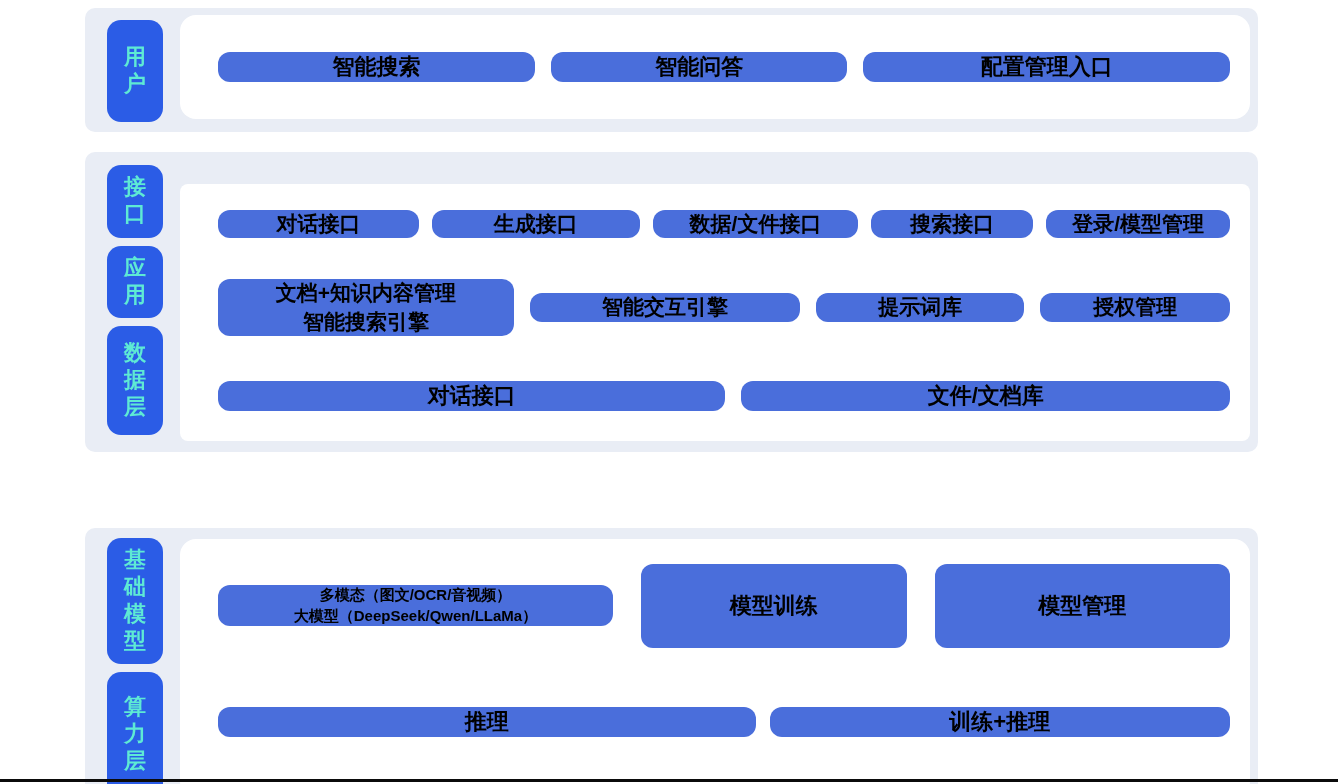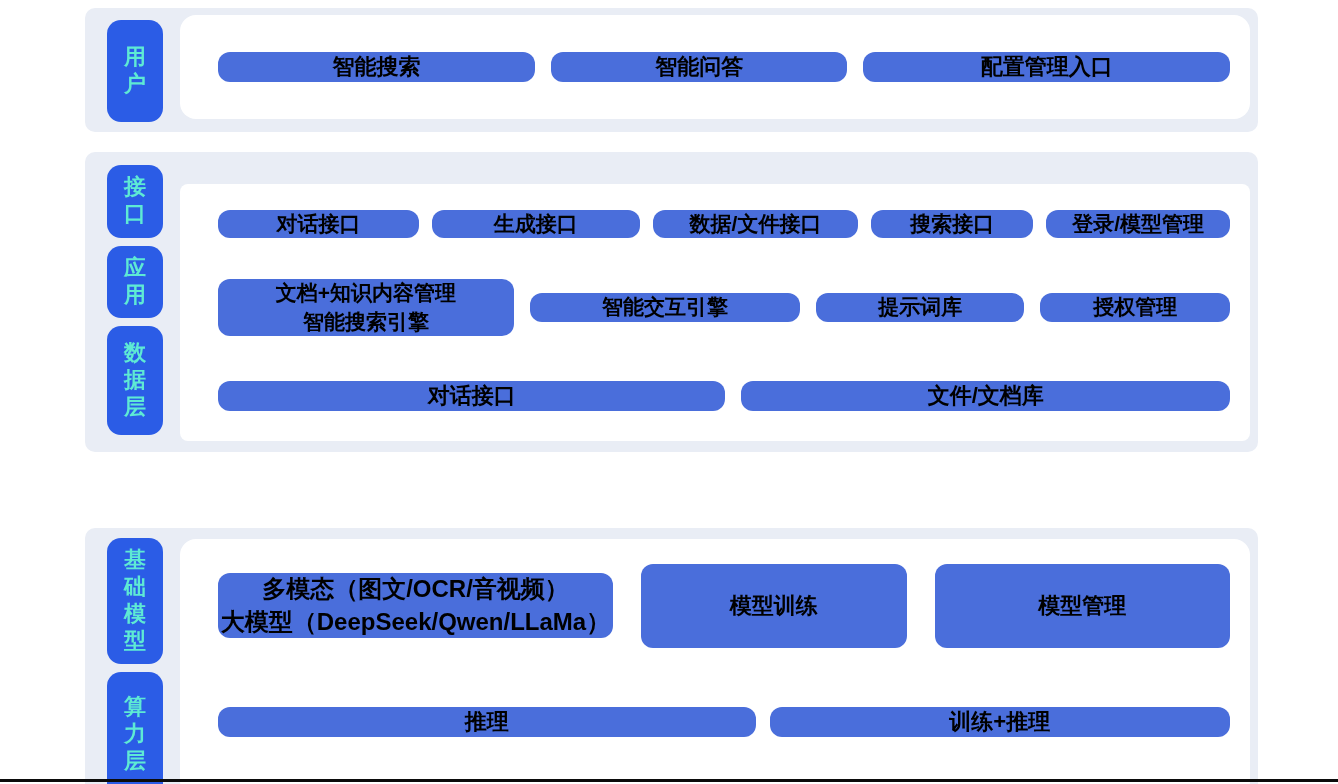--- a/index.html
+++ b/index.html
@@ -54,21 +54,21 @@
   .row-user { height:69px; gap:16px; }
   
   .row-if   { height:68px; gap:13px; font-size:21px; }
   .row-app  { height:88px; gap:16px; }
   .row-data { height:78px; gap:16px; }
   .row-app .box, .row-if .box { font-size:21px; }
   .row-app .box.two-line { font-size:21px; }
   
   .row-model { height:84px; gap:28px; }
   .row-model .box.side { height:84px; align-self:center; }
-  .row-model .box.two-line { font-size:24px; }
+  .row-model .box.two-line { font-size:15px; }
   .row-compute { height:100px; gap:14px; }
 
   .bottom-line {
     position:absolute; left:0; right:0; bottom:2px; height:3px; background:#0b0b0b;
   }
 </style>
 </head>
 <body>
 
 <div class="page">

